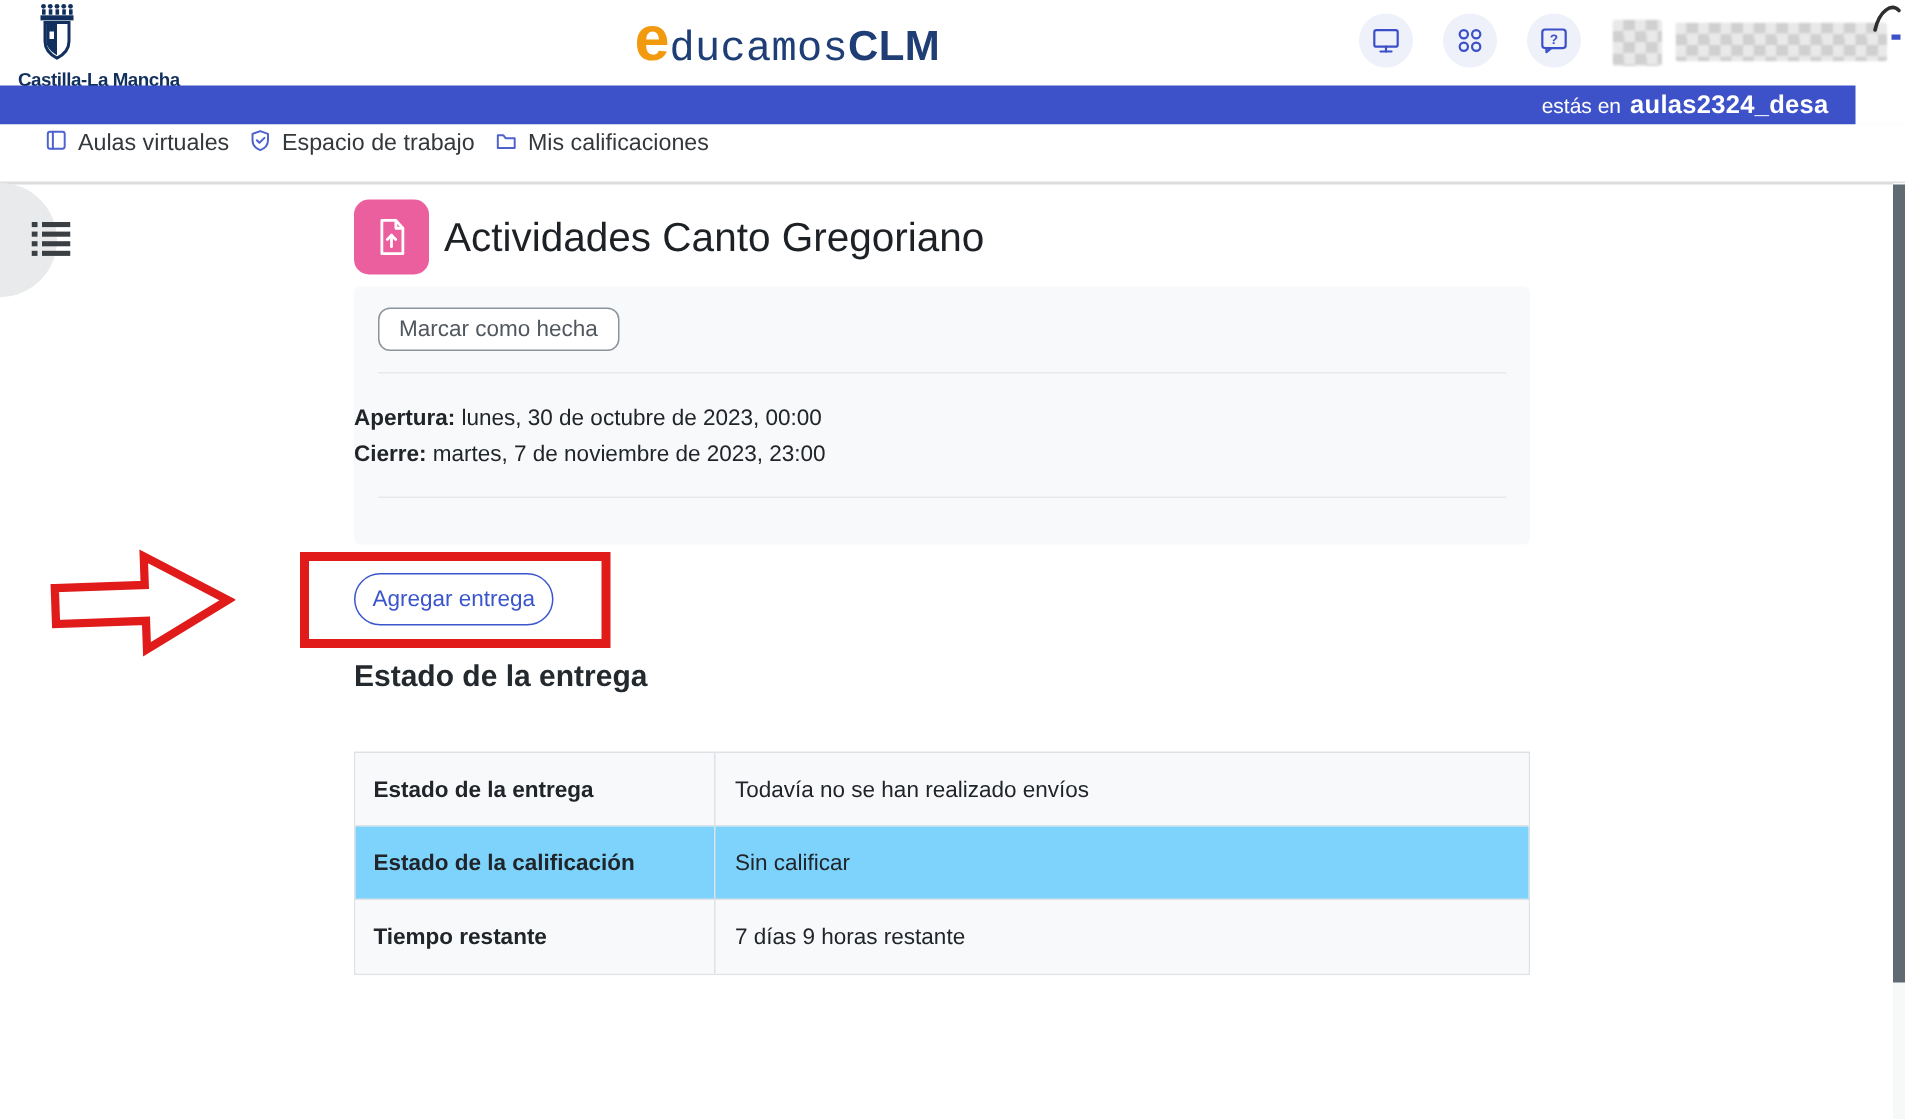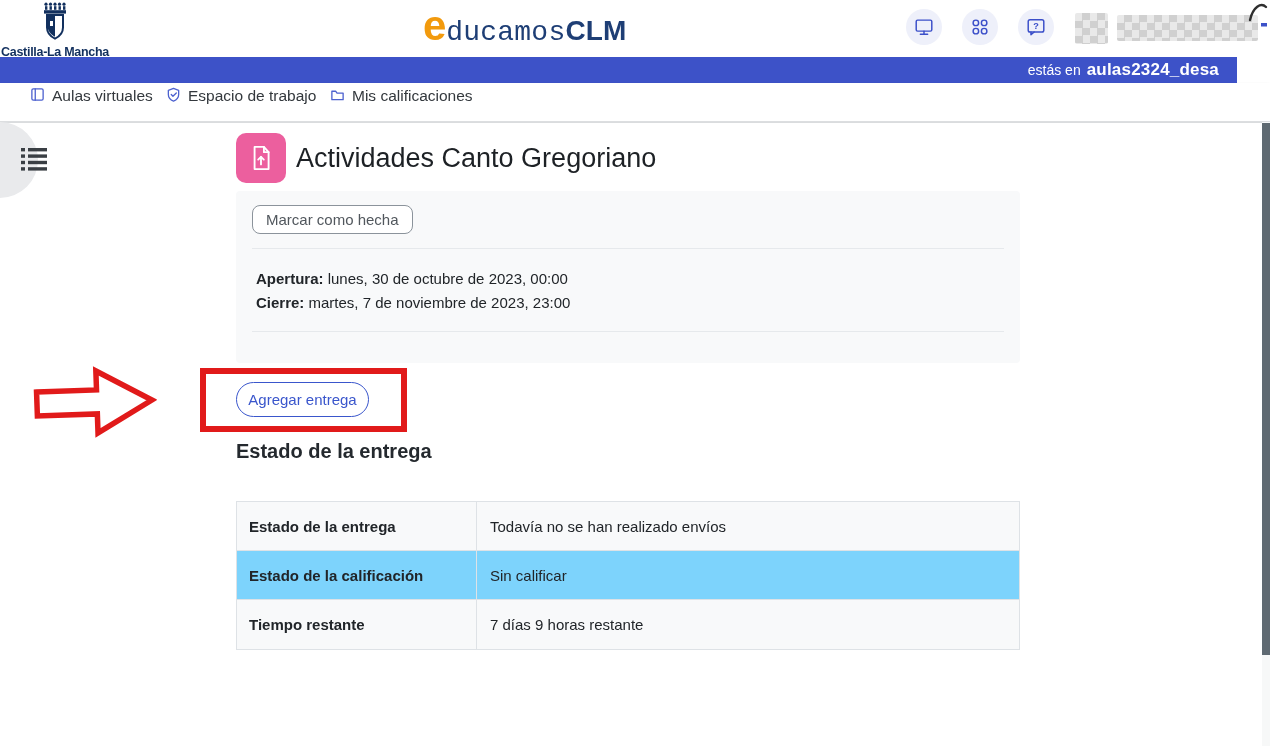--- a/index.html
+++ b/index.html
@@ -2,21 +2,21 @@
 <html><head>
 <meta charset="utf-8">
 <style>
   * { box-sizing: border-box; margin: 0; padding: 0; }
   html, body { width: 1270px; height: 746px; overflow: hidden; }
   body { font-family: "Liberation Sans", sans-serif; background: #ffffff; color: #212529; }
   #page { position: relative; width: 1270px; height: 746px; background: #fff; overflow: hidden; }
 
   
   .header { position: absolute; left: 0; top: 0; width: 1270px; height: 57px; background: #fff; }
-  .region-logo { position: absolute; left: 12px; top: 2px; width: 86px; display: flex; flex-direction: column; align-items: center; }
+  .region-logo { position: absolute; left: 12px; top: 2px; width: 86px; display: flex; flex-direction: column; align-items: flex-start; }
   .region-logo .region-label { font-size: 12.5px; font-weight: bold; color: #12305e; letter-spacing: -0.3px; white-space: nowrap; margin-top: 1px; }
   .brand { position: absolute; left: 423px; top: 6px; height: 46px; display: flex; align-items: baseline; }
   .brand-e { font-size: 42px; font-weight: bold; color: #f29a0d; line-height: 40px; }
   .brand-name { font-size: 28px; color: #1e3e75; letter-spacing: 0.2px; font-family: Liberation Mono, monospace; }
   .brand-suffix { font-size: 28px; font-weight: bold; color: #1e3e75; letter-spacing: 0.2px; }
   .hdr-action { position: absolute; top: 9px; width: 36px; height: 36px; border-radius: 50%;
                 background: #eef0fa; display: flex; align-items: center; justify-content: center; cursor: pointer; }
   .hdr-action svg { stroke: #3b4fc9; fill: none; stroke-width: 1.6; stroke-linecap: round; stroke-linejoin: round; }
   .redacted-name { position: absolute; filter: blur(0.6px); border-radius: 2px;
                    background: repeating-conic-gradient(#d0d0d0 0% 25%, #e9e9e9 0% 50%); background-size: 15px 15px; }
@@ -48,21 +48,21 @@
                    background: #ec5f9e; display: flex; align-items: center; justify-content: center; }
   .activity-icon svg { stroke: #fff; fill: none; stroke-width: 1.6; stroke-linecap: round; stroke-linejoin: round; }
   .activity-title { position: absolute; left: 296px; top: 10px; height: 50px; line-height: 50px;
                     font-size: 27px; font-weight: normal; color: #1d2125; }
 
   .info-panel { position: absolute; left: 236px; top: 68px; width: 784px; height: 172px; background: #f8f9fa; border-radius: 4px; }
   .mark-done-btn { position: absolute; left: 16px; top: 14px; height: 29px; padding: 2px 13px; background: #fff;
                    border: 1px solid #8b939b; border-radius: 8px; font-size: 15px; color: #51575d;
                    font-family: "Liberation Sans", sans-serif; cursor: pointer; }
   .panel-divider { position: absolute; left: 16px; right: 16px; height: 1px; background: #e6e9ec; }
-  .date-line { position: absolute; left: 20px; font-size: 15px; color: #212529; line-height: 20px; }
+  .date-line { position: absolute; left: 0; font-size: 15px; color: #212529; line-height: 20px; }
   .date-line b { font-weight: bold; }
 
   .add-submission-btn { position: absolute; left: 236px; top: 259px; width: 133px; height: 35px; background: #fff;
                         border: 1.4px solid #3a56cc; border-radius: 18px; color: #3a56cc; font-size: 15px;
                         font-family: Liberation Sans, sans-serif; cursor: pointer; }
   .annot-rect { position: absolute; left: 200px; top: 245px; width: 207px; height: 64px; border: 6px solid #e11a1a; }
   .annot-arrow { position: absolute; left: 33px; top: 241px; transform: rotate(-2deg); }
 
   .section-heading { position: absolute; left: 236px; top: 317px; font-size: 20px; font-weight: bold; color: #24292e; }
 

